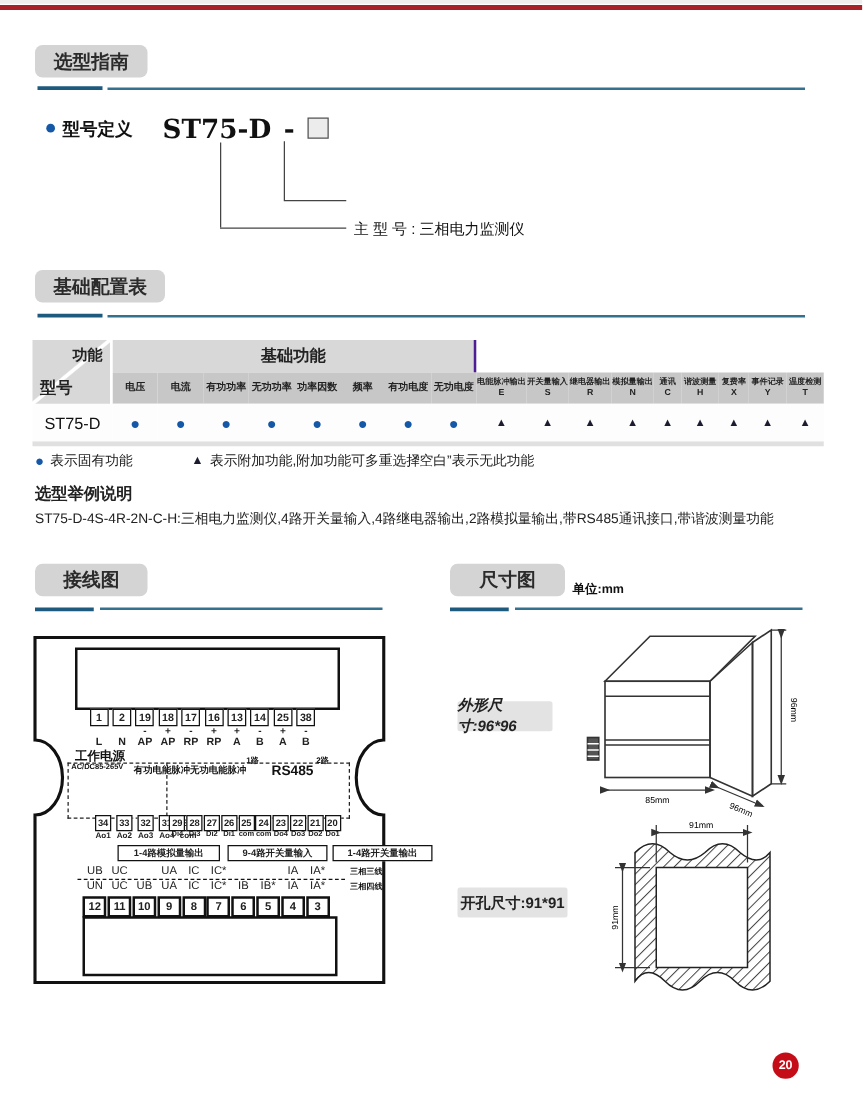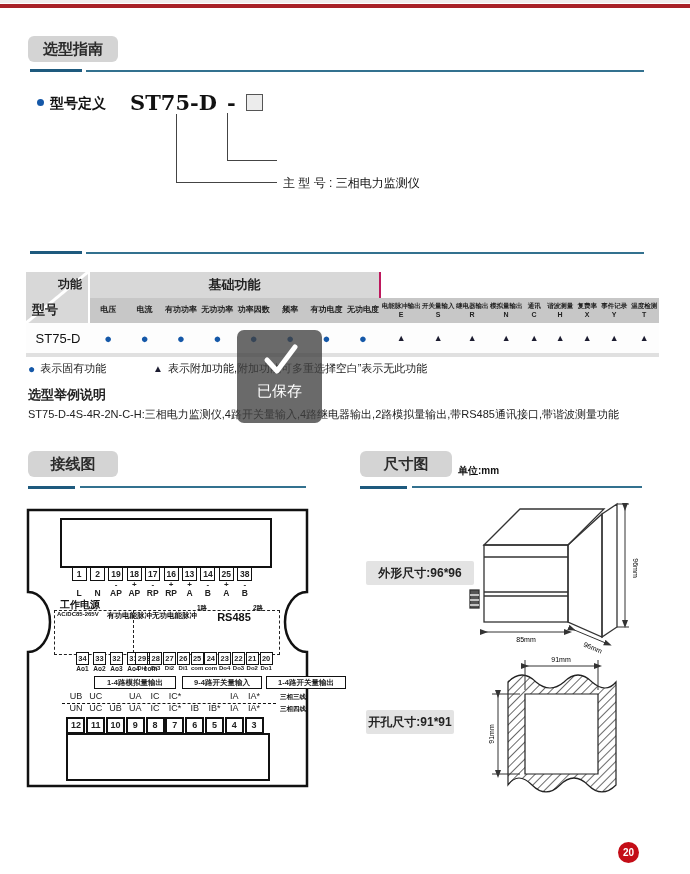--- a/index.html
+++ b/index.html
@@ -29,21 +29,21 @@
 
   
   .cfg{position:absolute;left:26px;top:272px;display:grid;
        grid-template-columns:64px repeat(8,36.4px) 40px 34px 34px 34px 22px 30px 24px 30px 30px;
        grid-template-rows:26px 25px 30px;border-bottom:4px solid #e0e0e0;}
   .cfg-corner{grid-row:1/3;grid-column:1;position:relative;border-right:2px solid #fff;
     background:linear-gradient(to bottom right,#d8d8d8 calc(50% - 2px),#fff calc(50% - 1px),#fff calc(50% + 1px),#d8d8d8 calc(50% + 2px));}
   .cfg-corner .c-top{position:absolute;top:4px;right:6px;font-weight:bold;font-size:12px;}
   .cfg-corner .c-bot{position:absolute;bottom:4px;left:6px;font-weight:bold;font-size:13px;}
   .cfg-group{grid-row:1;background:#d8d8d8;display:flex;align-items:center;justify-content:center;
-             font-weight:bold;font-size:13px;border-right:2px solid #be185d;}
+             font-weight:bold;font-size:13px;border-right:2px solid #4c1d95;}
   .g-basic{grid-column:2/10;}
   .g-addon{grid-column:10/19;border-right:none;}
   .cfg-sub{grid-row:2;background:#c7c7c7;display:flex;flex-direction:column;align-items:center;
            justify-content:center;line-height:1.05;text-align:center;}
   .cfg-sub .nm{font-weight:bold;font-size:8px;}
   .cfg-sub.addon .nm{font-size:6.5px;}
   .cfg-sub .code{font-weight:bold;font-size:7px;margin-top:1px;}
   .cfg-model{grid-row:3;grid-column:1;display:flex;align-items:center;justify-content:center;
              font-size:13px;color:#111;background:#fdfdfd;}
   .cfg-mark{grid-row:3;display:flex;align-items:center;justify-content:center;background:#fdfdfd;}
@@ -120,20 +120,21 @@
     <span>ST75-D</span>
     <span>-</span>
     <span class="suffix-box"></span>
   </div>
   <div class="callout-v" style="left:176px;top:114px;height:68px;"></div>
   <div class="callout-h" style="left:176px;top:182px;width:101px;"></div>
   <div class="callout-v" style="left:227px;top:113px;height:47px;"></div>
   <div class="callout-h" style="left:227px;top:160px;width:50px;"></div>
   <div class="callout-text" style="left:283px;top:175px;">主 型 号 : 三相电力监测仪</div>
 
+  <div class="badge" style="left:28px;top:216px;width:104px;height:26px;">基础配置表</div>
   <div class="uline-s" style="left:30px;top:251px;width:52px;"></div>
   <div class="uline-l" style="left:86px;top:252px;width:558px;"></div>
 
   <div class="cfg">
     <div class="cfg-corner">
       <span class="c-top">功能</span>
       <span class="c-bot">型号</span>
     </div>
     <div class="cfg-group g-basic">基础功能</div>
 
@@ -306,26 +307,20 @@
     <span class="lg-tri">▲</span>
     <span>表示附加功能,附加功能可多重选择</span>
   </div>
   <div class="legend-item" style="left:332px;top:361px;">
     <span>“空白”表示无此功能</span>
   </div>
 
   <div class="ex-title" style="left:28px;top:386px;">选型举例说明</div>
   <div class="ex-text" style="left:28px;top:407px;">ST75-D-4S-4R-2N-C-H:三相电力监测仪,4路开关量输入,4路继电器输出,2路模拟量输出,带RS485通讯接口,带谐波测量功能</div>
 
-  <div class="toast">
-    <svg width="46" height="38" viewBox="0 0 46 38">
-      <polyline points="10,20 20,31 38,7" fill="none" stroke="#fff" stroke-width="5" stroke-linecap="round" stroke-linejoin="round"></polyline>
-    </svg>
-    <div class="toast-text">已保存</div>
-  </div>
 
   <div class="badge" style="left:28px;top:451px;width:90px;height:26px;">接线图</div>
   <div class="uline-s" style="left:28px;top:486px;width:47px;"></div>
   <div class="uline-l" style="left:80px;top:486px;width:226px;"></div>
 
   <div class="wiring">
     <svg width="290" height="285" style="position:absolute;left:0;top:0;">
       <path d="M3,5 H282 V87 A22,30 0 0 0 282,147 V281 H3 V147 A22,30 0 0 0 3,87 Z" fill="none" stroke="#111" stroke-width="2.5"></path>
     </svg>
     <div class="w-display"></div>
@@ -552,21 +547,21 @@
     <div class="w-lab" style="left:255px;top:188px;font-size:6.5px;">三相三线</div>
     <div class="w-lab" style="left:255px;top:200px;font-size:6.5px;">三相四线</div>
     <div class="w-bottom-rect"></div>
   </div>
 
   <div class="badge" style="left:360px;top:451px;width:92px;height:26px;">尺寸图</div>
   <div class="unit-lab" style="left:458px;top:464px;">单位:mm</div>
   <div class="uline-s" style="left:360px;top:486px;width:47px;"></div>
   <div class="uline-l" style="left:412px;top:486px;width:230px;"></div>
 
-  <div class="dim-badge" style="left:366px;top:561px;width:108px;height:24px;">外形尺寸:96*96</div>
+  <div class="dim-badge" style="left:366px;top:561px;width:76px;height:24px;font-style:italic;">外形尺寸:96*96</div>
   <div class="dim-badge" style="left:366px;top:710px;width:88px;height:24px;">开孔尺寸:91*91</div>
 
   <svg class="abs" style="left:452px;top:492px;" width="212" height="165" viewBox="0 0 212 165">
     <defs>
       <marker id="arr" markerWidth="8" markerHeight="8" refX="4" refY="4" orient="auto">
         <path d="M0,1 L8,4 L0,7 Z" fill="#333"></path>
       </marker>
     </defs>
     <g fill="none" stroke="#333" stroke-width="1.3">
       <polygon points="32,53 68,17 152,17 116,53"></polygon>

